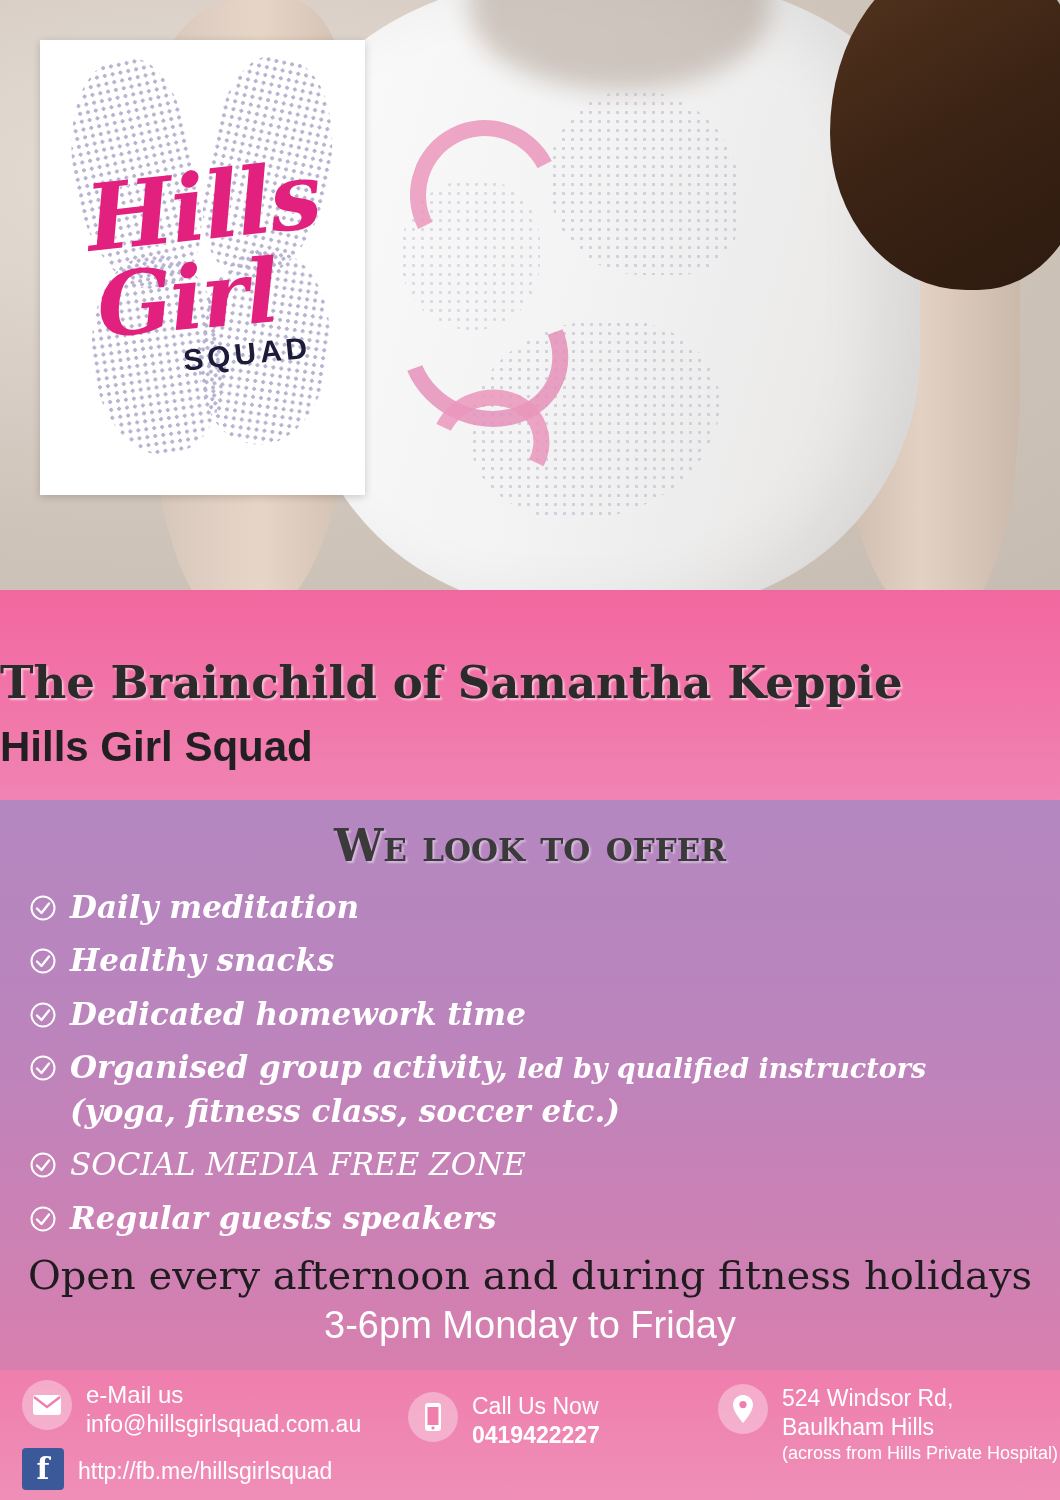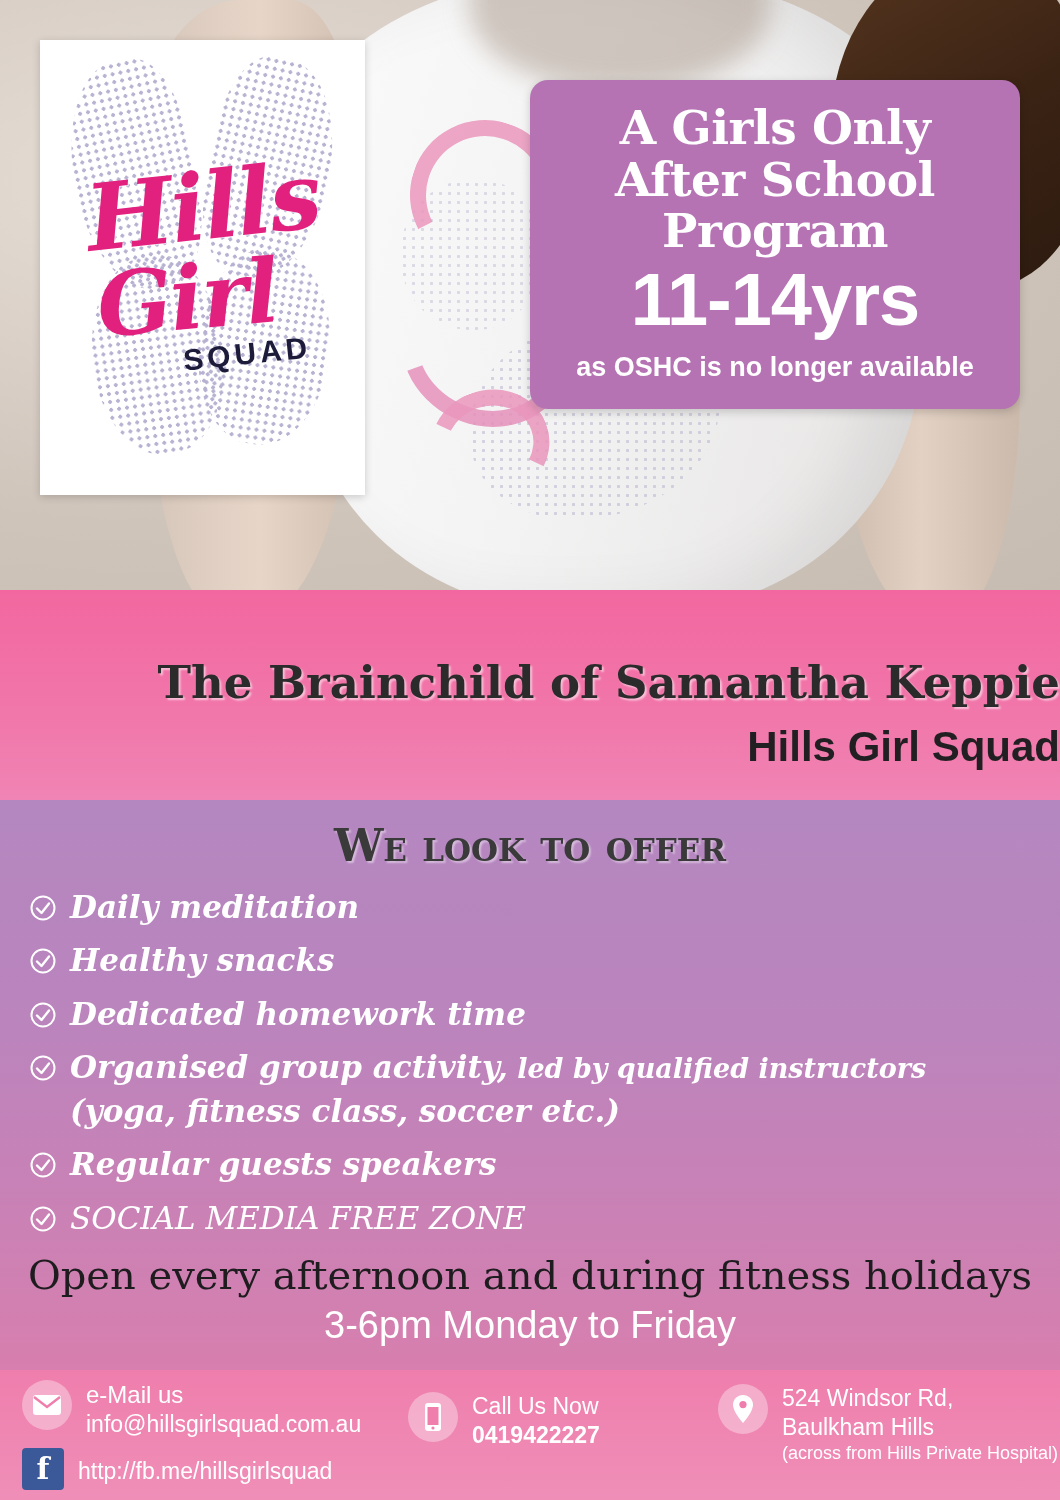--- a/index.html
+++ b/index.html
@@ -186,21 +186,21 @@
     margin-top: 10px;
   }
 
   
   .pink-band {
     position: absolute;
     top: 590px; left: 0;
     width: 1060px; height: 246px;
     background: linear-gradient(180deg, #f2679f 0%, #f178ab 55%, #ef8ab8 100%);
     display: flex; flex-direction: column;
-    align-items: flex-end; justify-content: center;
+    align-items: flex-start; justify-content: center;
   }
   .band-title {
     font-family: "DejaVu Serif", serif;
     font-weight: bold;
     font-size: 45px;
     color: #2b2b2b;
     text-shadow: 2px 2px 2px rgba(255,255,255,0.55);
     letter-spacing: 0px;
   }
   .band-sub {
@@ -355,25 +355,20 @@
       <div class="logo-wing lw2"></div>
       <div class="logo-wing lw3"></div>
       <div class="logo-wing lw4"></div>
       <div class="logo-text">
         <div class="logo-hills">Hills</div>
         <div class="logo-girl">Girl</div>
         <div class="logo-squad">SQUAD</div>
       </div>
     </div>
 
-    <div class="callout">
-      <div class="line1">A Girls Only After School Program</div>
-      <div class="age">11-14yrs</div>
-      <div class="note">as OSHC is no longer available</div>
-    </div>
   </div>
 
   <div class="pink-band">
     <div class="band-title">The Brainchild of Samantha Keppie</div>
     <div class="band-sub">Hills Girl Squad</div>
   </div>
 
   <div class="body-sec">
     <div class="offer-title">We look to offer</div>
     <ul class="offer-list" id="offer-list">
@@ -403,28 +398,28 @@
               <circle cx="13" cy="13" r="11.5" fill="none" stroke="#ffffff" stroke-width="2"></circle>
               <path d="M7 13.5 L11.5 18 L19 8.5" fill="none" stroke="#ffffff" stroke-width="2.4" stroke-linecap="round" stroke-linejoin="round"></path>
             </svg></span>
           <span class="offer-text"><span>Organised group activity,</span><span class="small"> led by qualified instructors</span><span class="second-line">(yoga, fitness class, soccer etc.)</span></span>
         </li>
         <li class="offer-item">
           <span class="tick"><svg width="26" height="26" viewBox="0 0 26 26" aria-hidden="true">
               <circle cx="13" cy="13" r="11.5" fill="none" stroke="#ffffff" stroke-width="2"></circle>
               <path d="M7 13.5 L11.5 18 L19 8.5" fill="none" stroke="#ffffff" stroke-width="2.4" stroke-linecap="round" stroke-linejoin="round"></path>
             </svg></span>
+          <span class="offer-text plain"><span>SOCIAL MEDIA FREE ZONE</span></span>
+        </li>
+        <li class="offer-item">
+          <span class="tick"><svg width="26" height="26" viewBox="0 0 26 26" aria-hidden="true">
+              <circle cx="13" cy="13" r="11.5" fill="none" stroke="#ffffff" stroke-width="2"></circle>
+              <path d="M7 13.5 L11.5 18 L19 8.5" fill="none" stroke="#ffffff" stroke-width="2.4" stroke-linecap="round" stroke-linejoin="round"></path>
+            </svg></span>
           <span class="offer-text"><span>Regular guests speakers</span></span>
-        </li>
-        <li class="offer-item">
-          <span class="tick"><svg width="26" height="26" viewBox="0 0 26 26" aria-hidden="true">
-              <circle cx="13" cy="13" r="11.5" fill="none" stroke="#ffffff" stroke-width="2"></circle>
-              <path d="M7 13.5 L11.5 18 L19 8.5" fill="none" stroke="#ffffff" stroke-width="2.4" stroke-linecap="round" stroke-linejoin="round"></path>
-            </svg></span>
-          <span class="offer-text plain"><span>SOCIAL MEDIA FREE ZONE</span></span>
         </li>
       </ul>
     <div class="closing">
       <div class="l1">Open every afternoon and during fitness holidays</div>
       <div class="l2">3-6pm Monday to Friday</div>
     </div>
   </div>
 
   <div class="footer">
 

